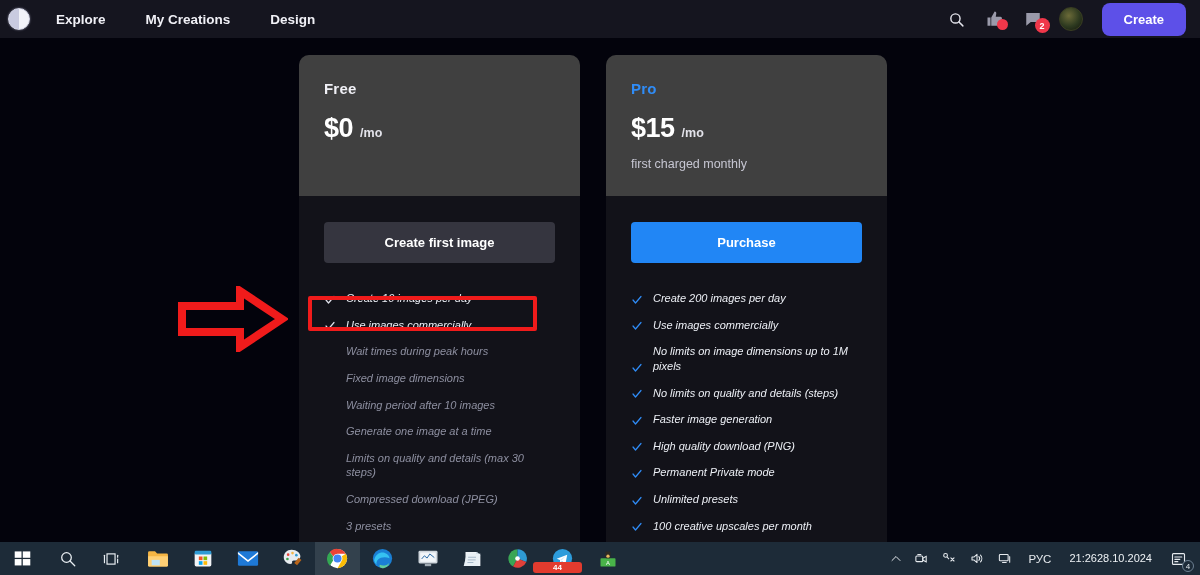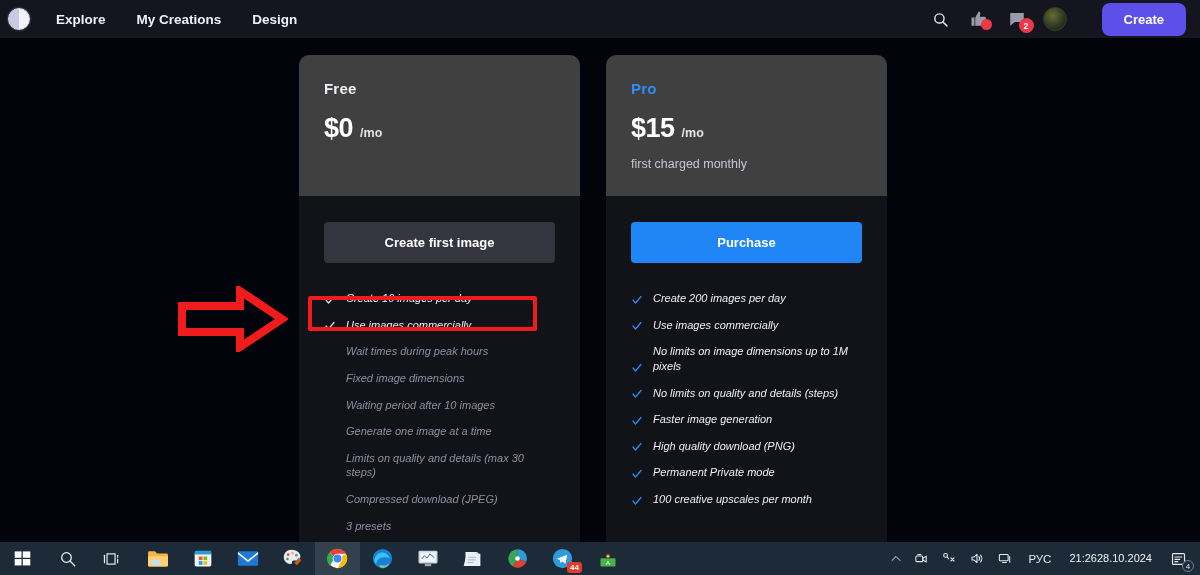--- a/index.html
+++ b/index.html
@@ -17,21 +17,21 @@
     background:#15151f;
     display:flex; align-items:center;
   }
   .logo-wrap{ width:38px; display:flex; align-items:center; justify-content:center; }
   .logo{
     width:22px;height:22px;border-radius:50%;
     background:linear-gradient(90deg,#c9cbe0 0 48%, #1a1a26 48% 52%, #f2f3f9 52% 100%);
     border:1.5px solid #d6d8e8;
     box-shadow:0 0 2px rgba(200,200,230,.6);
   }
-  .nav{ display:flex; align-items:center; gap:3px; margin-left:4px; }
+  .nav{ display:flex; align-items:center; gap:12px; margin-left:4px; }
   .nav-item{
     font-size:13.5px; font-weight:bold; color:#f0f0f6;
     padding:8px 14px; cursor:pointer; white-space:nowrap;
   }
   .header-right{
     margin-left:auto; display:flex; align-items:center; gap:0px; padding-right:14px;
   }
   .hicon{
     width:38px;height:38px; display:flex;align-items:center;justify-content:center;
     position:relative; cursor:pointer;
@@ -46,21 +46,21 @@
     display:flex;align-items:center;justify-content:center;
     right:2px; bottom:5px; padding:0 3px;
   }
   .avatar{
     width:24px;height:24px;border-radius:50%;
     background:radial-gradient(circle at 40% 35%, #6b6a38 0%, #2e3a20 55%, #11150c 100%);
     border:1px solid #3a3e22;
   }
   .create-btn{
     background:#5d50e8; color:#fff; font-size:13px; font-weight:bold;
-    padding:9px 22px; border-radius:8px; margin-left:28px; cursor:pointer;
+    padding:9px 22px; border-radius:8px; margin-left:12px; cursor:pointer;
     border:none; font-family:inherit;
   }
 
   
   .cards{
     position:absolute; left:299px; top:55px;
     display:flex; gap:26px;
   }
   .card{
     width:281px; background:#121219;
@@ -112,21 +112,21 @@
     position:absolute; left:0; bottom:0; width:1200px; height:33px;
     background:#1d2b38; display:flex; align-items:center;
   }
   .tb-item{
     width:45px; height:33px; display:flex; align-items:center; justify-content:center;
     position:relative; cursor:pointer;
   }
   .tb-item.active{ background:#33414d; }
   .tb-badge{
     position:absolute; right:3px; bottom:2px; background:#e23b2e; color:#fff;
-    font-size:8px; font-weight:bold; border-radius:3px; padding:1px 3px;
+    font-size:8px; font-weight:bold; border-radius:3px; padding:1px 20px;
   }
   .tray{
     margin-left:auto; display:flex; align-items:center; height:19px; padding-right:4px;
   }
   .tray-ico{
     height:33px; display:flex;align-items:center;justify-content:center;
     padding:0 6px; color:#e6eaee; cursor:pointer;
   }
   .tray-lang{
     font-size:11.5px; color:#e6eaee; padding:0 9px; cursor:pointer;
@@ -317,20 +317,28 @@
               </svg>
             </span>
           <span class="txt">Permanent Private mode</span>
         </li>
         <li class="feature on">
           <span class="check">
               <svg width="12" height="12" viewBox="0 0 24 24" fill="none" stroke="#2f8cf7" stroke-width="2.4" stroke-linecap="round" stroke-linejoin="round">
                 <polyline points="4,12 9,18 20,5"></polyline>
               </svg>
             </span>
+          <span class="txt">Unlimited presets</span>
+        </li>
+        <li class="feature on">
+          <span class="check">
+              <svg width="12" height="12" viewBox="0 0 24 24" fill="none" stroke="#2f8cf7" stroke-width="2.4" stroke-linecap="round" stroke-linejoin="round">
+                <polyline points="4,12 9,18 20,5"></polyline>
+              </svg>
+            </span>
           <span class="txt">100 creative upscales per month</span>
         </li>
       </ul>
     </div>
   </div>
 </div>
 
 <div class="anno-rect"></div>
 <svg class="anno-arrow" width="110" height="66" viewBox="0 0 110 66">
   <polygon points="4,20 62,20 62,5 104,33 62,61 62,46 4,46" fill="none" stroke="#f01b1b" stroke-width="8" stroke-linejoin="miter"></polygon>

